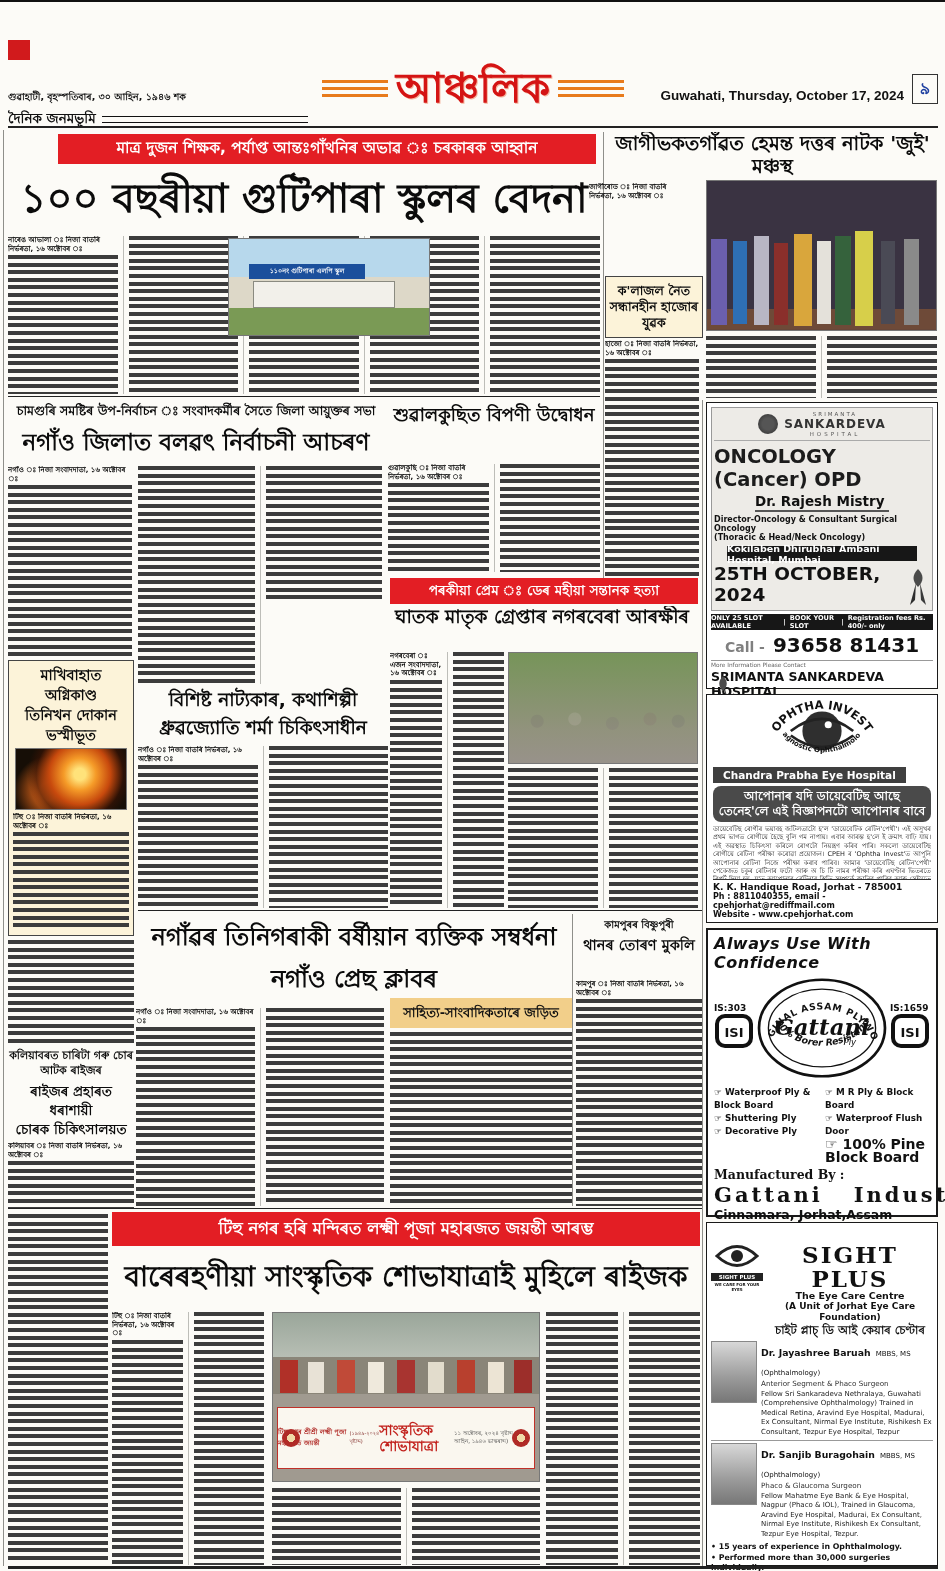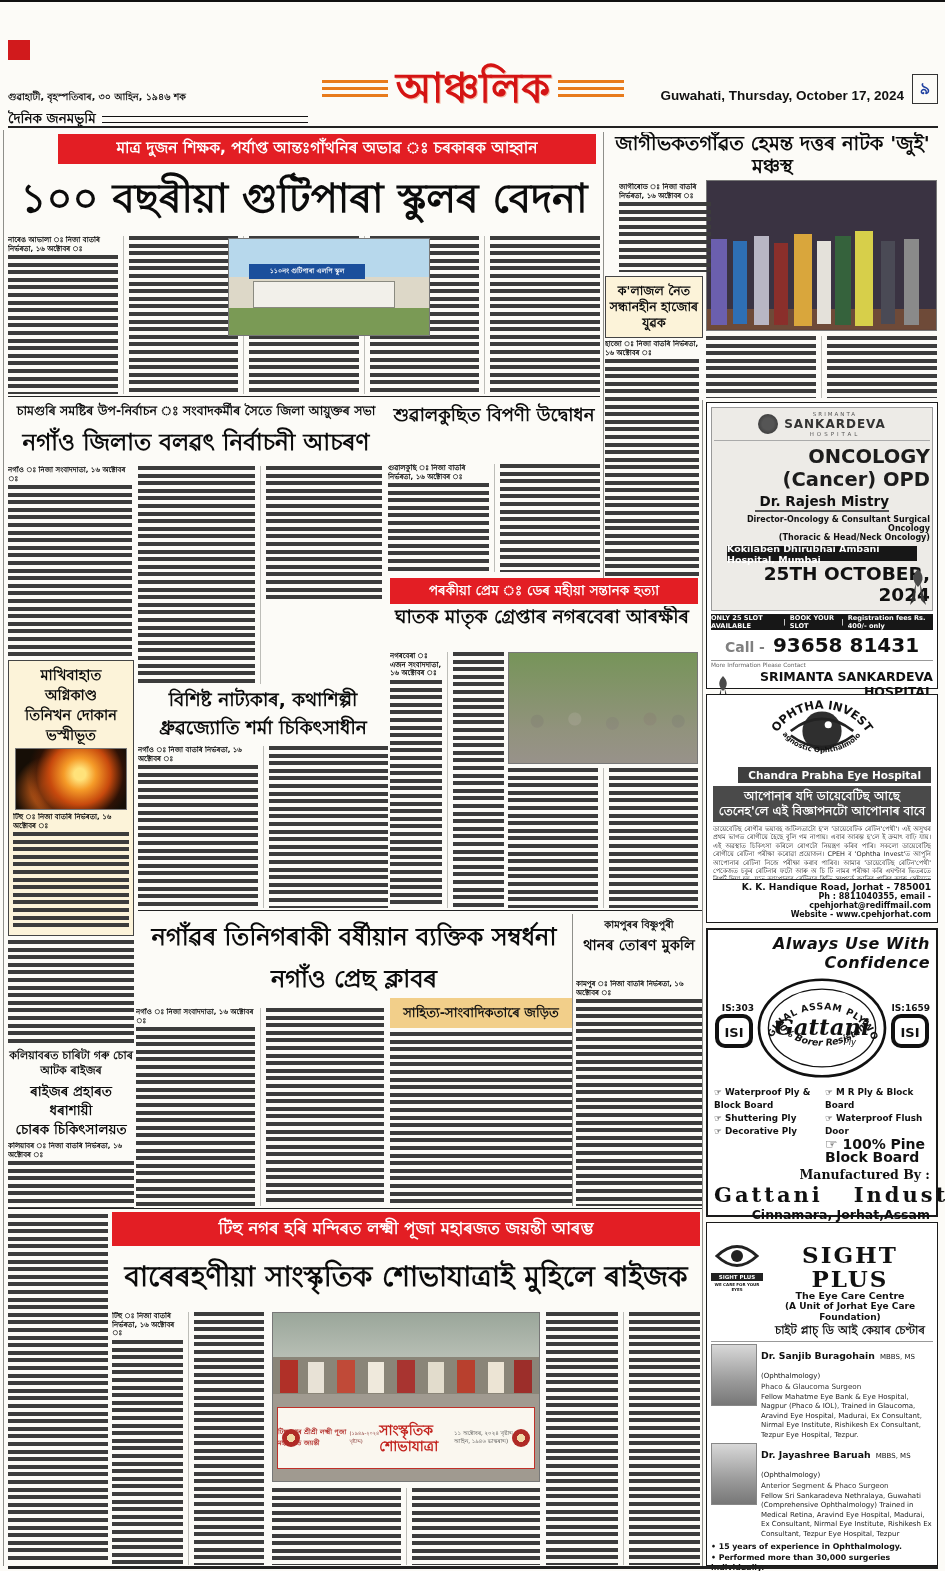--- a/index.html
+++ b/index.html
@@ -11,21 +11,21 @@
   .cols{display:flex}
   .cols .c{flex:1;min-width:0;display:flex;flex-direction:column}
   .cols .c + .c{margin-left:5px;border-left:1px solid #bdbdb8;padding-left:5px}
   .dl{font-size:7px;line-height:8.6px;font-weight:bold;color:#000;margin-bottom:2px;overflow:hidden;max-height:26px}
   .kicker{background:#e31e24;color:#fff;font-weight:bold;display:flex;align-items:center;justify-content:center;text-align:center}
   .hl{font-weight:bold;color:#0b0b0b;text-align:center}
   .vr{position:absolute;border-left:1px solid #8f8f8a}
   .hrule{position:absolute;border-top:1.5px solid #222}
   .creambox{background:#fcf3d9;border:1px solid #444}
   .adbox{position:absolute;background:#fff;border:1.5px solid #1a1a1a;box-sizing:border-box}
-  .ctr{text-align:right}
+  .ctr{text-align:left}
   .bold{font-weight:bold}
   .mlines{width:66px;height:17px;background:repeating-linear-gradient(to bottom,#e87b1c 0 3.2px,transparent 3.2px 7px)}
   .blackband{background:#171717;color:#fff;font-weight:bold;display:flex;align-items:center;justify-content:center}
   .photo{box-sizing:border-box;border:1px solid #777}
   .p-group{background-color:#3a3342;background-image:
     linear-gradient(#6b5fae,#6b5fae),linear-gradient(#2e6fb4,#2e6fb4),linear-gradient(#b8b6c4,#b8b6c4),
     linear-gradient(#8a2f2b,#8a2f2b),linear-gradient(#d9a63c,#d9a63c),linear-gradient(#e4e1da,#e4e1da),
     linear-gradient(#35623c,#35623c),linear-gradient(#d7cf4a,#d7cf4a),linear-gradient(#4a4a55,#4a4a55),
     linear-gradient(#8a8a8a,#8a8a8a),linear-gradient(#6e4a38,#6e4a38);
     background-repeat:no-repeat;
@@ -91,21 +91,21 @@
   </div>
   <div class="abs photo" style="left:228px;top:238px;width:202px;height:98px;background:linear-gradient(#b7d8ec 0 40%,#ddd8c8 40% 72%,#7a9a55 72%)">
     <div class="abs" style="left:10%;top:26%;width:58%;height:16%;background:#1b4f9c;color:#fff;font-size:6.5px;font-weight:bold;display:flex;align-items:center;justify-content:center;overflow:hidden">১১০নং গুটিপাৰা এলপি স্কুল</div>
     <div class="abs" style="left:12%;top:44%;width:70%;height:26%;background:#f2f0ea;border:1px solid #8a8a80"></div>
   </div>
   <div class="hrule" style="left:8px;top:396px;width:592px"></div>
 
   <div class="vr" style="left:603px;top:132px;height:446px"></div>
   <div class="abs hl" style="left:607px;top:132px;width:331px;height:46px;font-size:19.5px;line-height:23px;overflow:hidden">জাগীভকতগাঁৱত হেমন্ত দত্তৰ নাটক 'জুই' মঞ্চস্থ</div>
   <div class="abs photo p-group" style="left:706px;top:180px;width:231px;height:151px"></div>
-  <div class="abs" style="left:619px;top:183px;width:92px;height:89px;display:flex;flex-direction:column">
+  <div class="abs" style="left:589px;top:183px;width:92px;height:89px;display:flex;flex-direction:row">
     <div class="dl">জাগীৰোড ঃ নিজা বাতৰি নিৰ্ভৰতা, ১৬ অক্টোবৰ ঃ</div>
     <div class="g grow"></div>
   </div>
   <div class="abs cols" style="left:706px;top:336px;width:231px;height:62px">
     <div class="c">
         <div class="g grow"></div>
       </div>
     <div class="c">
         <div class="g grow"></div>
       </div>
@@ -337,21 +337,21 @@
         <path id="arcB" d="M 30 40 A 52 42 0 0 0 120 40"></path>
       </defs>
       <circle cx="75" cy="37" r="22" fill="#2f2f2f"></circle>
       <circle cx="82" cy="30" r="4" fill="#fff"></circle>
       <path d="M 40 37 Q 75 10 110 37" fill="none" stroke="#222" stroke-width="3"></path>
       <path d="M 40 42 Q 75 68 110 42" fill="none" stroke="#222" stroke-width="3"></path>
       <text font-size="13" font-weight="bold" fill="#111"><textPath href="#arcT" startOffset="50%" text-anchor="middle">OPHTHA INVEST</textPath></text>
       <text font-size="8" font-weight="bold" fill="#111"><textPath href="#arcB" startOffset="50%" text-anchor="middle">Diagnostic Ophthalmology</textPath></text>
     </svg>
     <div class="ctr"><span style="display:inline-block;background:#3f3f3f;color:#fff;font-size:10.5px;font-weight:bold;padding:2px 10px">Chandra Prabha Eye Hospital</span></div>
-    <div style="background:#4a4a4a;color:#fff;border-radius:0;text-align:center;padding:3px 2px;margin-top:3px">
+    <div style="background:#4a4a4a;color:#fff;border-radius:8px;text-align:center;padding:3px 2px;margin-top:3px">
       <div style="font-size:12px;font-weight:bold;line-height:15px">আপোনাৰ যদি ডায়েবেটিছ আছে</div>
       <div style="font-size:12px;font-weight:bold;line-height:15px">তেনেহ'লে এই বিজ্ঞাপনটো আপোনাৰ বাবে</div>
     </div>
     <div style="font-size:6.5px;line-height:8.4px;text-align:justify;color:#1a1a1a;margin-top:3px;flex:1;overflow:hidden">ডায়েবেটিছ ৰোগীৰ ভয়াবহ জটিলতাটো হ'ল 'ডায়েবেটিক ৰেটিন'পেথী'। এই অসুখৰ প্ৰথম ভাগত ৰোগীয়ে হৈছে বুলি গম নাপায়। এবাৰ আৰম্ভ হ'লে ই ক্ৰমাৎ বাঢ়ি যায়। এই অৱস্থাত চিকিৎসা কৰিলে ৰোগটো নিয়ন্ত্ৰণ কৰিব পাৰি। সকলো ডায়েবেটিছ ৰোগীয়ে ৰেটিনা পৰীক্ষা কৰোৱা প্ৰয়োজন। CPEH ৰ 'Ophtha Invest'ত আপুনি আপোনাৰ ৰেটিনা নিজে পৰীক্ষা কৰাব পাৰিব। আমাৰ 'ডায়েবেটিছ ৰেটিন'পেথী' পেকেজত চকুৰ ৰেটিনাৰ ফটো আৰু অ চি টি নামৰ পৰীক্ষা কৰি এঘণ্টাৰ ভিতৰতে ৰিপৰ্ট দিয়া হয়, য'ত আপোনাৰ ৰেটিনাৰ স্থিতি সম্পৰ্কে জানিব পাৰিব আৰু সেইমতে ব্যৱস্থা গ্ৰহণ কৰিব পাৰিব। ইয়াৰ বাবে চিকিৎসকৰ কাগজ নহ'লেও হ'ব। Ophtha Invest লৈ গৈ আপুনি ৰেটিনা পৰীক্ষা কৰিব লাগে বুলি ক'লেই হ'ব।</div>
     <div style="border-top:1.5px solid #333;padding-top:2px">
       <div class="ctr bold" style="font-size:9px">K. K. Handique Road, Jorhat - 785001</div>
       <div class="ctr bold" style="font-size:8px">Ph : 8811040355, email - cpehjorhat@rediffmail.com</div>
       <div class="ctr bold" style="font-size:8px">Website - www.cpehjorhat.com</div>
     </div>
   </div>
@@ -414,38 +414,38 @@
         <div style="background:#222;color:#fff;font-size:5.5px;font-weight:bold;padding:1px 0">SIGHT PLUS</div>
         <div style="font-size:4px;font-weight:bold;margin-top:1px">WE CARE FOR YOUR EYES</div>
       </div>
       <div style="flex:1;text-align:center">
         <div style="font-size:23px;font-weight:bold;font-family:'DejaVu Serif',serif;letter-spacing:2px;line-height:24px">SIGHT PLUS</div>
         <div style="font-size:9.5px;font-weight:bold;line-height:10px">The Eye Care Centre</div>
         <div style="font-size:9px;font-weight:bold;line-height:11px">(A Unit of Jorhat Eye Care Foundation)</div>
         <div style="font-size:11.5px;font-weight:bold;line-height:15px">চাইট প্লাচ্‌  ডি আই কেয়াৰ চেণ্টাৰ</div>
       </div>
     </div>
+    <div style="display:flex;gap:4px;margin-top:3px">
+      <div class="p-doc" style="width:44px;height:60px;border:1px solid #888;flex:none"></div>
+      <div style="flex:1;min-width:0">
+        <div><span style="font-size:9.3px;font-weight:bold">Dr. Jayashree Baruah</span>
+             <span style="font-size:7px">MBBS, MS (Ophthalmology)</span></div>
+        <div style="font-size:7.2px;color:#333">Anterior Segment &amp; Phaco Surgeon</div>
+        <div style="font-size:7px;line-height:9.4px;margin-top:2px;color:#222">Fellow Sri Sankaradeva Nethralaya, Guwahati (Comprehensive Ophthalmology) Trained in Medical Retina, Aravind Eye Hospital, Madurai, Ex Consultant, Nirmal Eye Institute, Rishikesh Ex Consultant, Tezpur Eye Hospital, Tezpur</div>
+      </div>
+    </div>
     <div style="display:flex;gap:4px;margin-top:3px;border-top:1px solid #999;padding-top:2px">
       <div class="p-doc" style="width:44px;height:60px;border:1px solid #888;flex:none"></div>
       <div style="flex:1;min-width:0">
         <div><span style="font-size:9.3px;font-weight:bold">Dr. Sanjib Buragohain</span>
              <span style="font-size:7px">MBBS, MS (Ophthalmology)</span></div>
         <div style="font-size:7.2px;color:#333">Phaco &amp; Glaucoma Surgeon</div>
         <div style="font-size:7px;line-height:9.4px;margin-top:2px;color:#222">Fellow Mahatme Eye Bank &amp; Eye Hospital, Nagpur (Phaco &amp; IOL), Trained in Glaucoma, Aravind Eye Hospital, Madurai, Ex Consultant, Nirmal Eye Institute, Rishikesh Ex Consultant, Tezpur Eye Hospital, Tezpur.</div>
       </div>
     </div>
-    <div style="display:flex;gap:4px;margin-top:3px">
-      <div class="p-doc" style="width:44px;height:60px;border:1px solid #888;flex:none"></div>
-      <div style="flex:1;min-width:0">
-        <div><span style="font-size:9.3px;font-weight:bold">Dr. Jayashree Baruah</span>
-             <span style="font-size:7px">MBBS, MS (Ophthalmology)</span></div>
-        <div style="font-size:7.2px;color:#333">Anterior Segment &amp; Phaco Surgeon</div>
-        <div style="font-size:7px;line-height:9.4px;margin-top:2px;color:#222">Fellow Sri Sankaradeva Nethralaya, Guwahati (Comprehensive Ophthalmology) Trained in Medical Retina, Aravind Eye Hospital, Madurai, Ex Consultant, Nirmal Eye Institute, Rishikesh Ex Consultant, Tezpur Eye Hospital, Tezpur</div>
-      </div>
-    </div>
     <div style="margin-top:3px">
       <div style="font-size:7.8px;font-weight:bold;line-height:10.5px">• <span>15 years of experience in Ophthalmology.</span></div>
       <div style="font-size:7.8px;font-weight:bold;line-height:10.5px">• <span>Performed more than 30,000 surgeries individually.</span></div>
       <div style="font-size:7.8px;font-weight:bold;line-height:10.5px">• <span>10 years of experience of managing eye hospital.</span></div>
 
     </div>
 
   </div>
 
   <div class="hrule" style="left:8px;top:1566px;width:930px;border-top-width:3px"></div>

